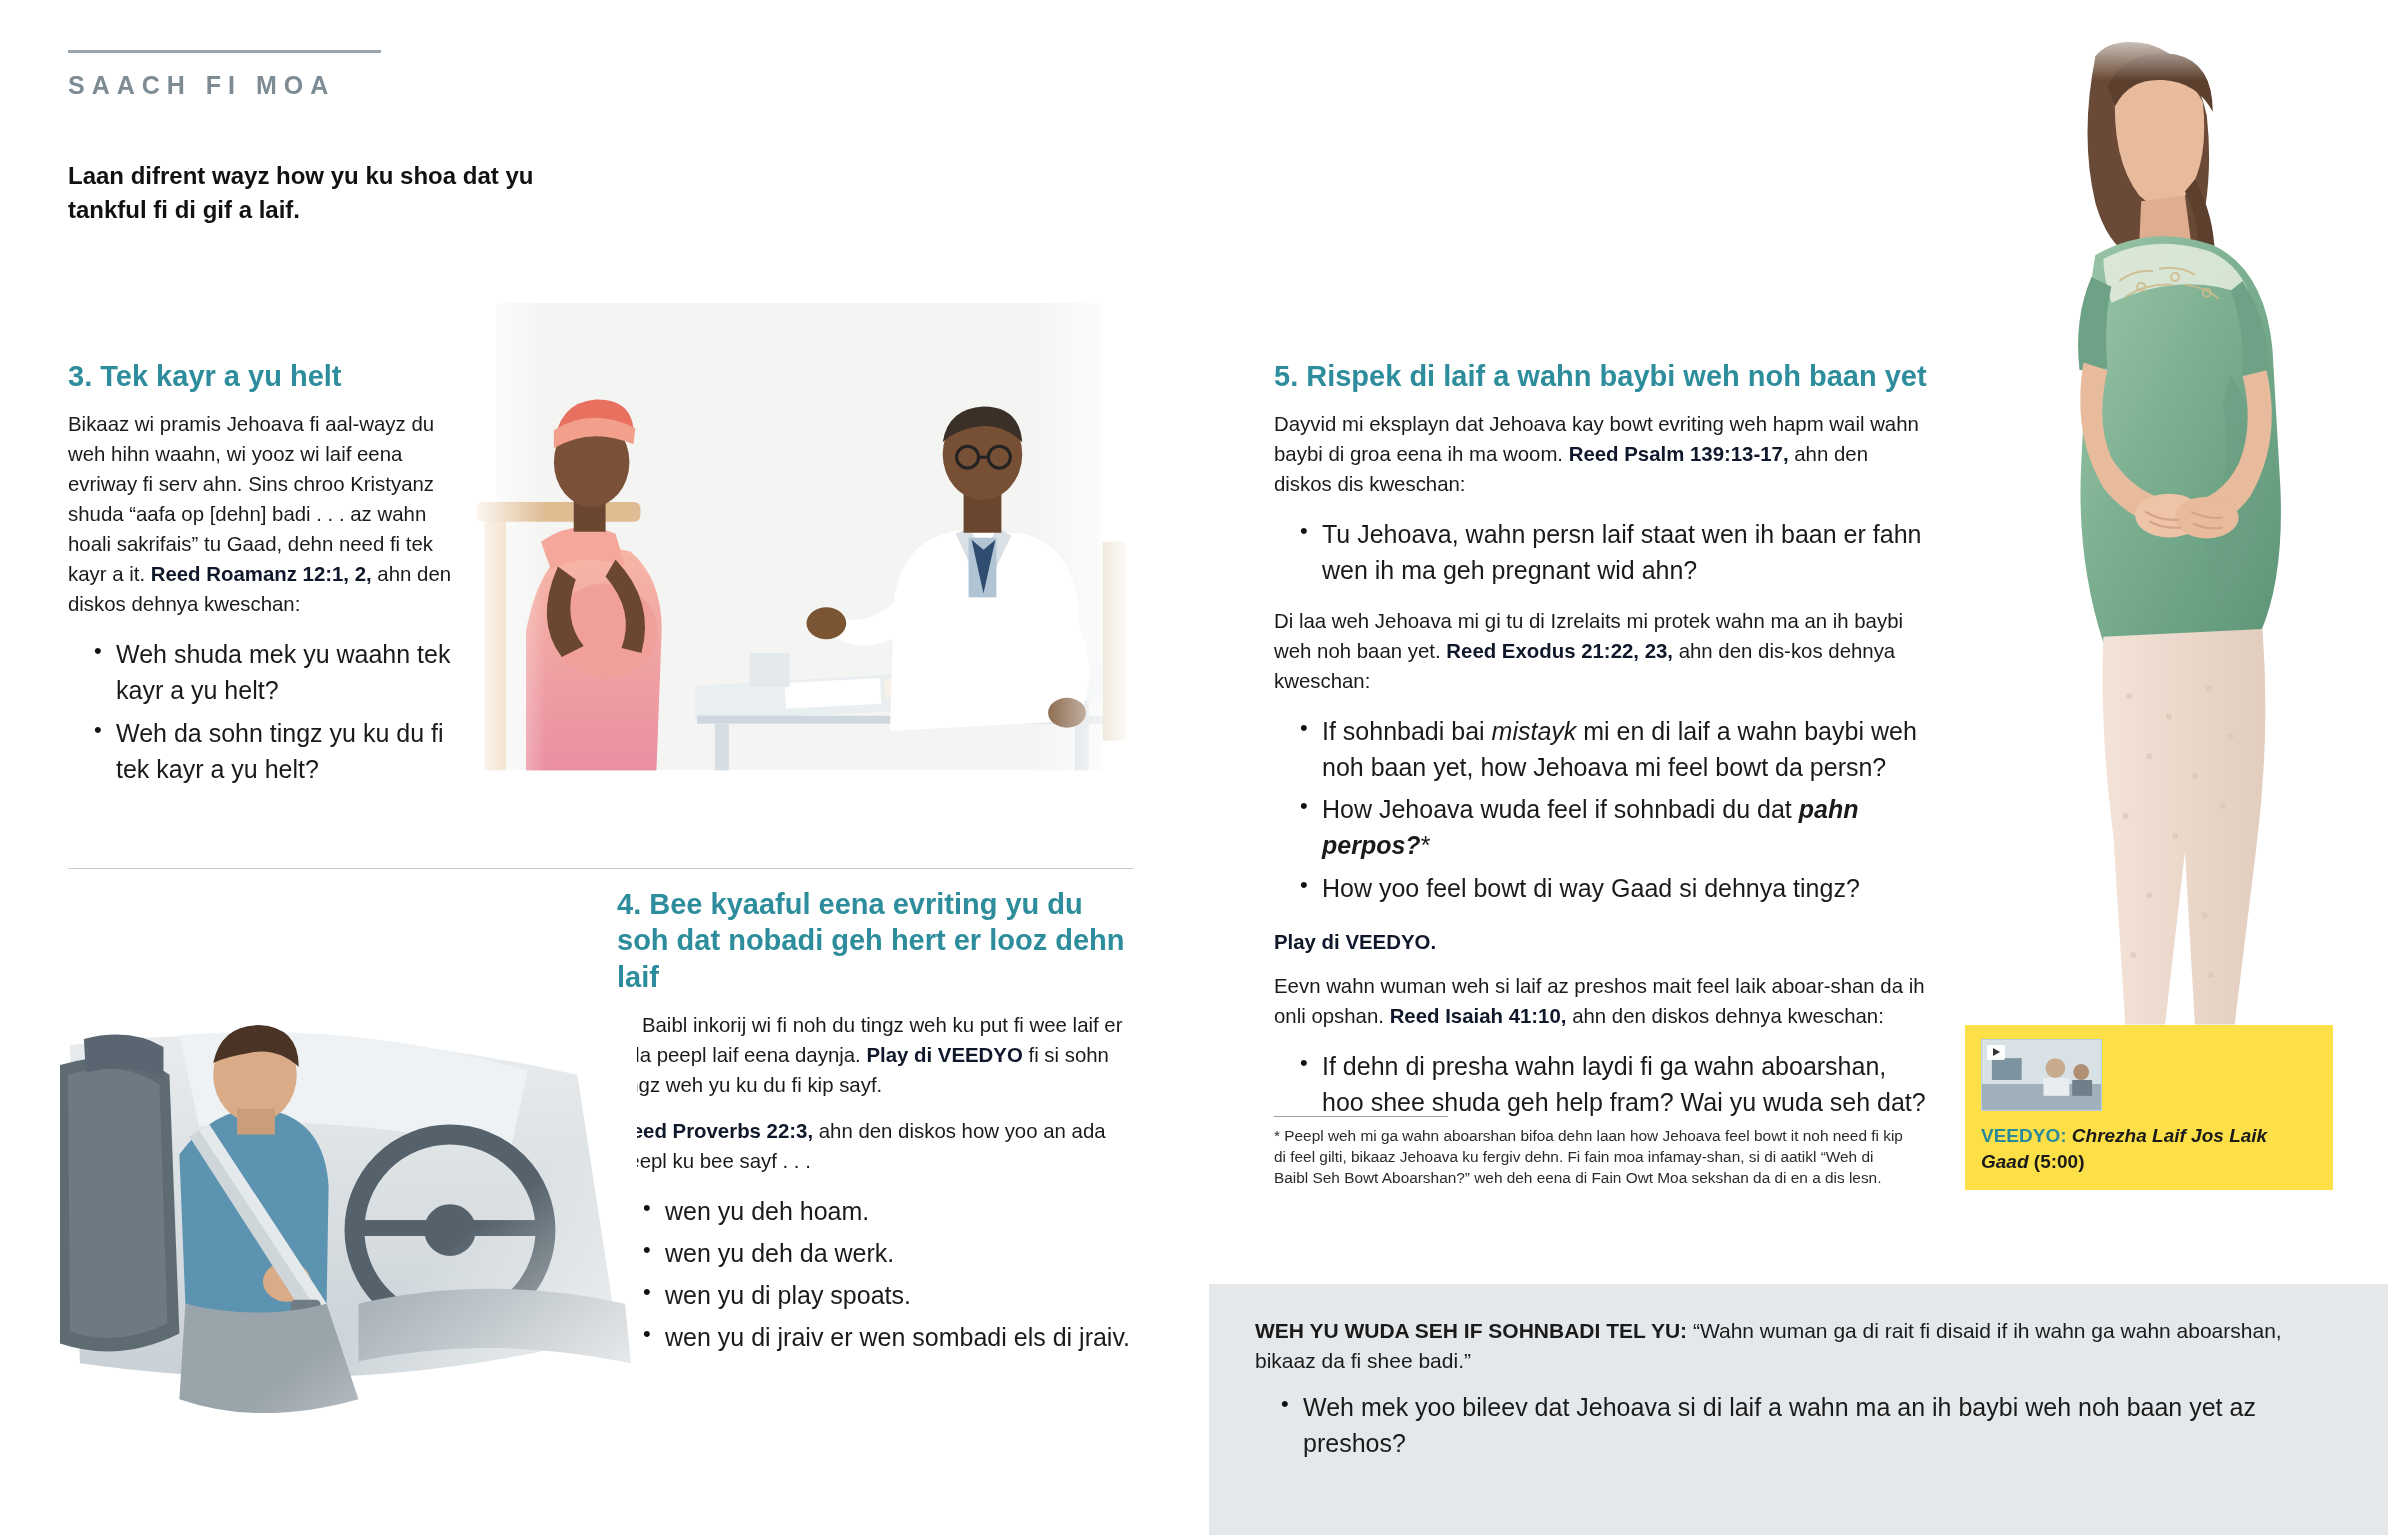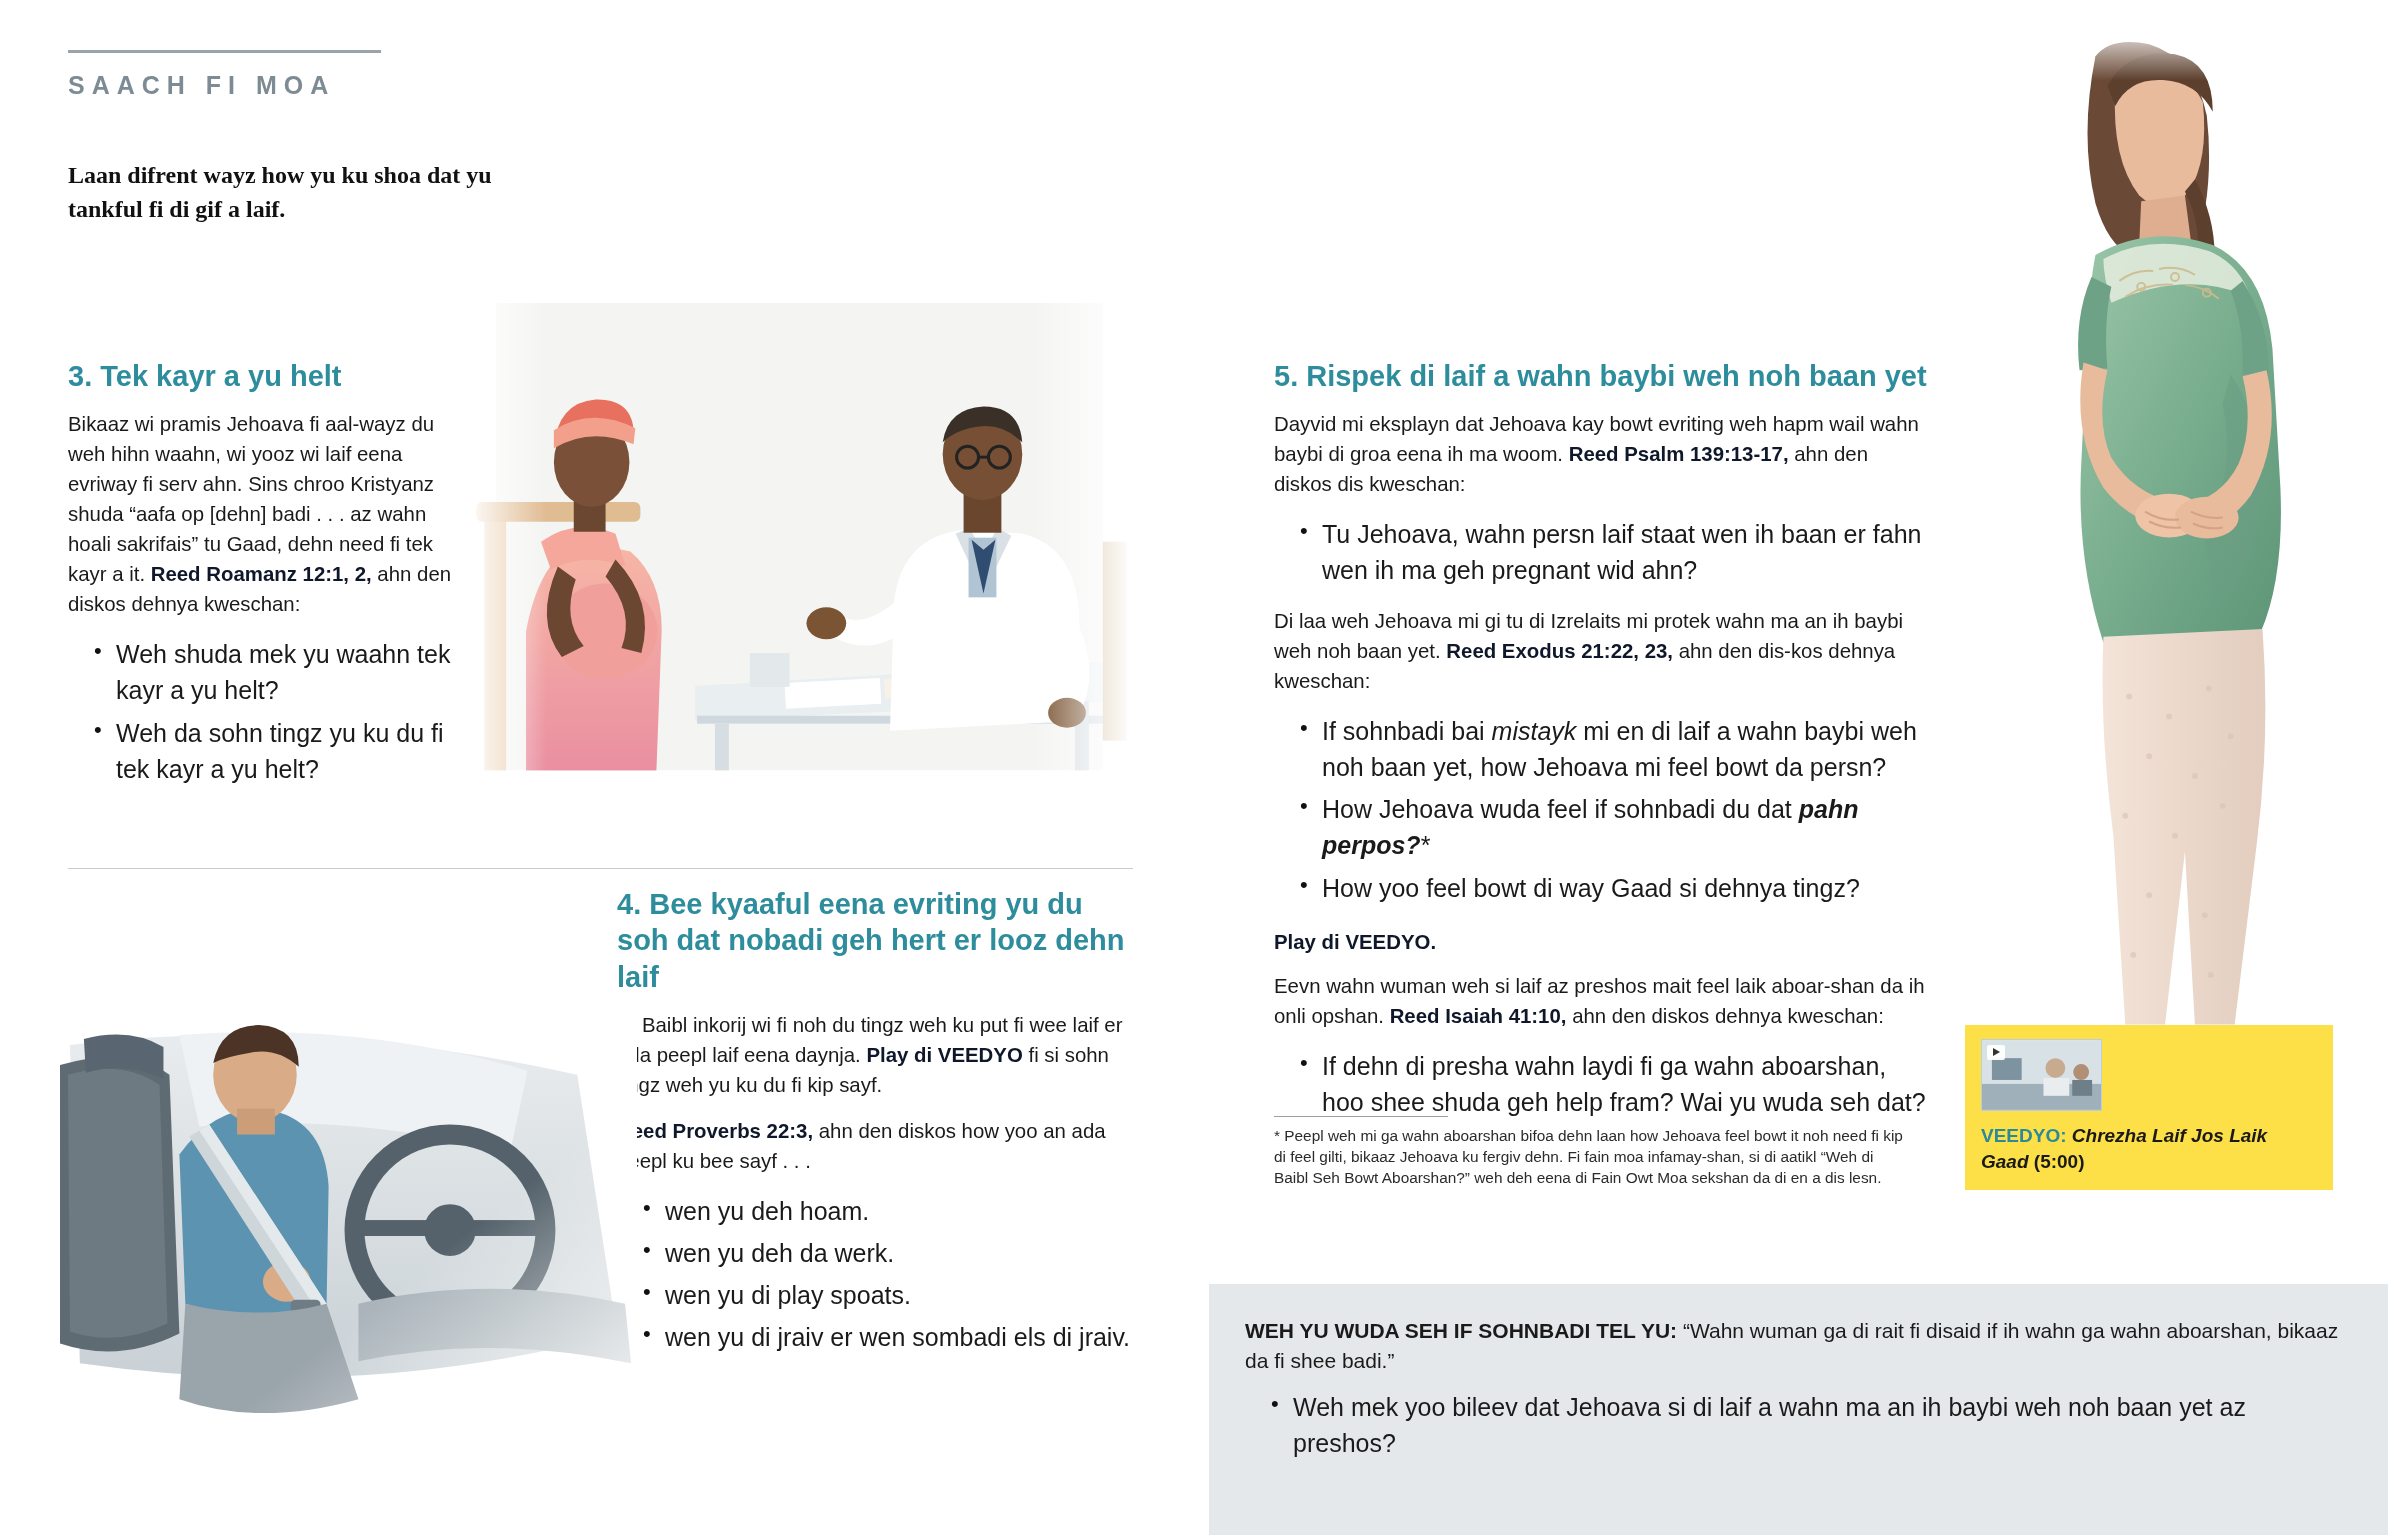--- a/index.html
+++ b/index.html
@@ -42,21 +42,20 @@
 
   #intro {
     position: absolute;
     left: 68px;
     top: 159px;
     width: 468px;
     font-size: 24px;
     line-height: 1.4;
     font-weight: bold;
     color: #111;
-    font-family: Liberation Serif, serif;
   }
 
   
   .block-h {
     font-size: 29px;
     line-height: 1.25;
     font-weight: bold;
     color: #2d8d9c;
     margin: 0 0 16px 0;
   }
@@ -222,21 +221,21 @@
 
   
   #ask-box {
     position: absolute;
     left: 1209px;
     top: 1284px;
     width: 1179px;
     height: 252px;
     background: #e5e8ea;
     box-sizing: border-box;
-    padding: 32px 40px 0 36px;
+    padding: 32px 40px 0 46px;
   }
   #ask-box .lead {
     font-size: 21px;
     line-height: 1.45;
     margin: 0 0 12px 0;
   }
   #ask-box .lead .q { font-weight: bold; }
 
   
   .art { position: absolute; overflow: hidden; }

